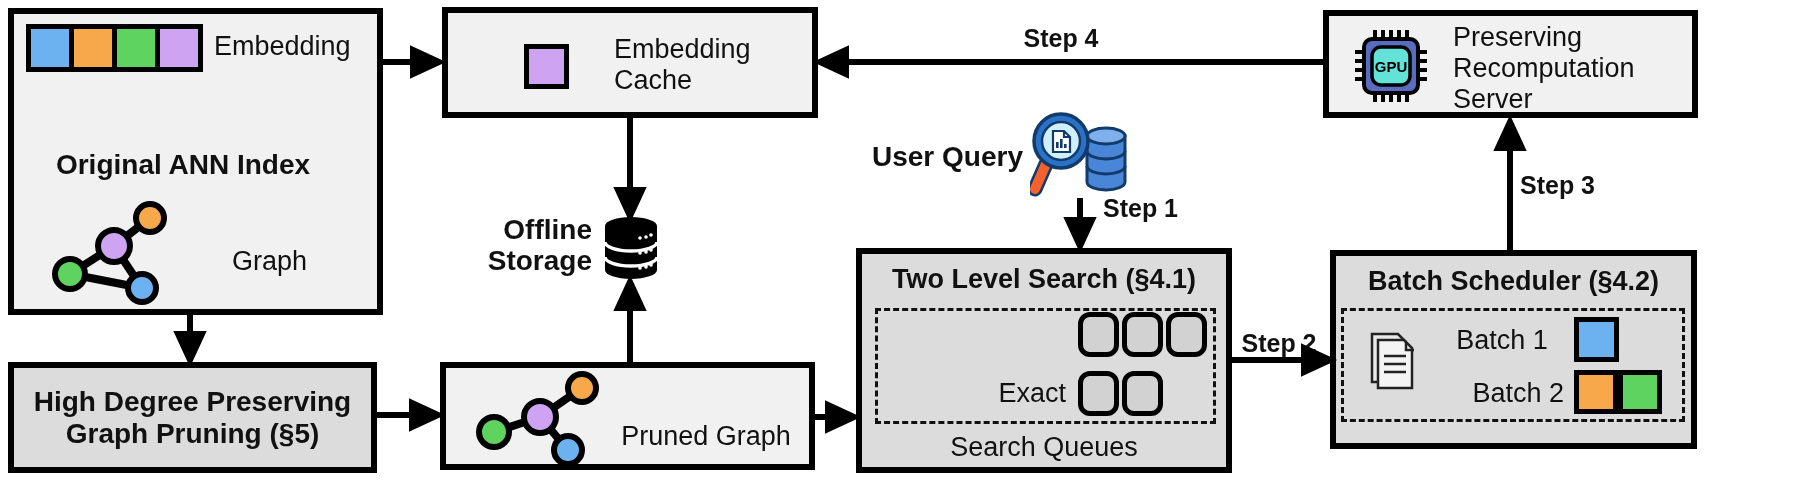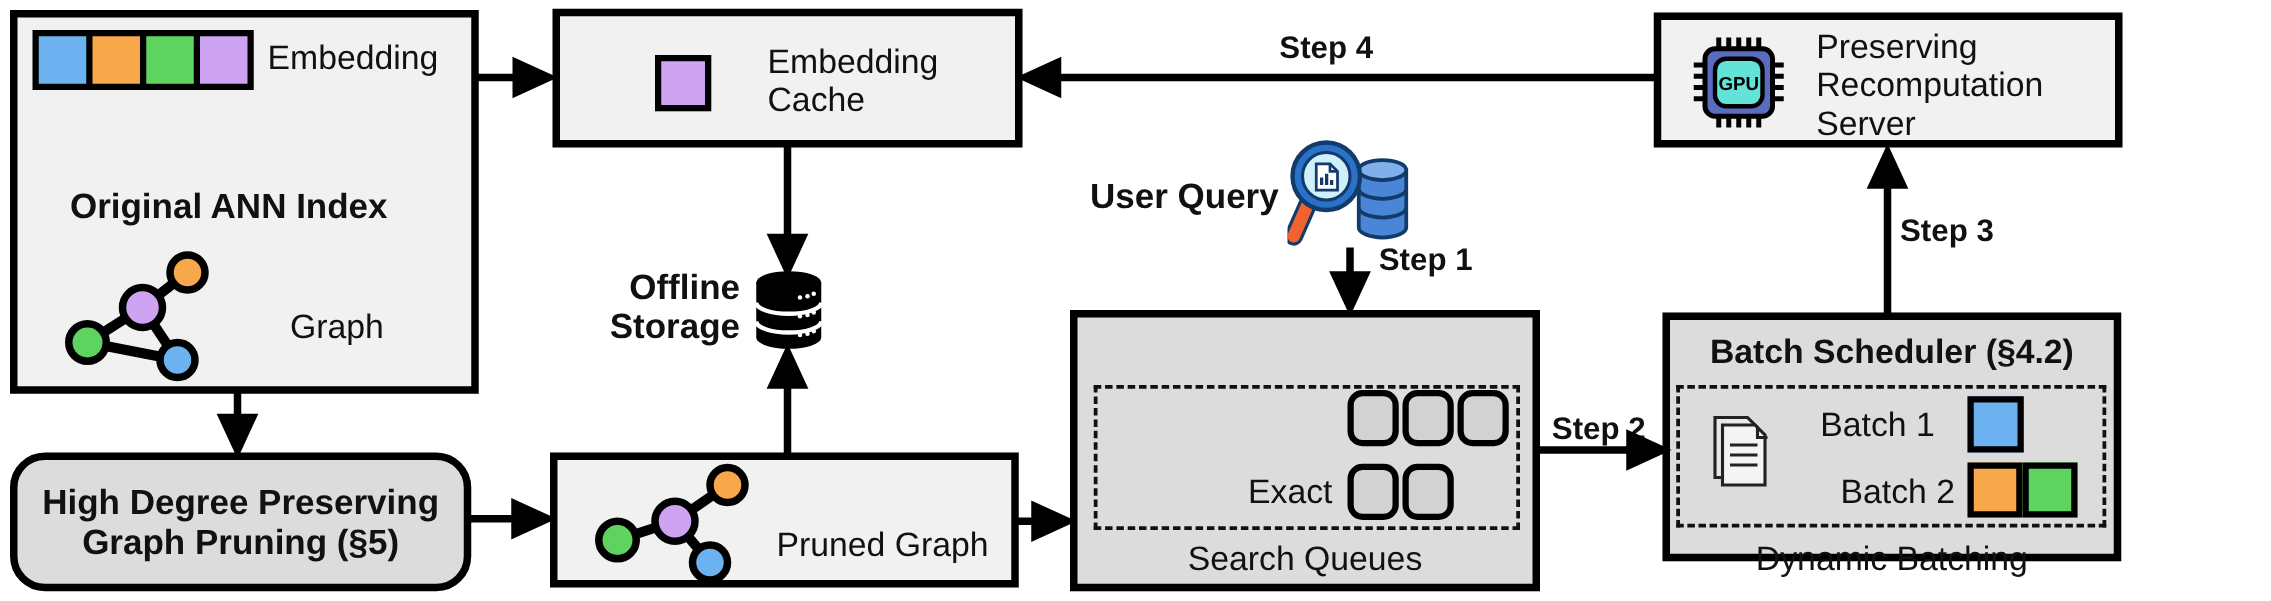--- a/index.html
+++ b/index.html
@@ -49,21 +49,21 @@
         <line x1="20" y1="78" x2="92" y2="92"></line>
       </g>
       <circle cx="100" cy="22" r="14" stroke="#000" stroke-width="6" fill="#F7A84B"></circle>
       <circle cx="20" cy="78" r="15" stroke="#000" stroke-width="6" fill="#5FD35F"></circle>
       <circle cx="92" cy="92" r="14" stroke="#000" stroke-width="6" fill="#6CB2F0"></circle>
       <circle cx="64" cy="50" r="16" stroke="#000" stroke-width="6" fill="#CDA3F2"></circle>
     </svg>
     <div class="abs t27" style="left:218px; top:232px;">Graph</div>
   </div>
 
-  <div class="box bg-gray" style="left:8px; top:362px; width:369px; height:111px; display:flex; align-items:center; justify-content:center;border-radius:28px;">
+  <div class="box bg-gray" style="left:8px; top:362px; width:369px; height:111px; display:flex; align-items:center; justify-content:center;">
     <div class="t28 bold center" style="width:345px;">High Degree Preserving Graph Pruning (§5)</div>
   </div>
 
   <div class="box bg-light" style="left:442px; top:7px; width:376px; height:111px;">
     <div class="csq" style="left: 76px; top: 31px; width: 45px; height: 45px; background-color: rgb(205, 163, 242);"></div>
     <div class="abs t27" style="left:166px; top:21px; width:165px;">Embedding Cache</div>
   </div>
 
   <div class="abs t28 bold right" style="left:460px; top:214px; width:132px;">Offline Storage</div>
   <svg class="abs" style="left:602px; top:216px;" width="58" height="64" viewBox="0 0 58 64">
@@ -99,20 +99,21 @@
     <circle cx="31" cy="33" r="19" fill="#CFEFFB" stroke="#123A6B" stroke-width="2.5"></circle>
 
     <path d="M23 23 h11 l6 6 v15 h-17 z" fill="#fff" stroke="#123A6B" stroke-width="2.2"></path>
     <path d="M34 23 v6 h6" fill="none" stroke="#123A6B" stroke-width="2.2"></path>
     <rect x="26" y="34" width="2.6" height="6" fill="#123A6B"></rect>
     <rect x="30" y="31" width="2.6" height="9" fill="#123A6B"></rect>
     <rect x="34" y="36" width="2.6" height="4" fill="#123A6B"></rect>
   </svg>
 
   <div class="box bg-gray" style="left:856px; top:248px; width:376px; height:225px;">
+    <div class="abs t27 bold center" style="left:0; top:10px; width:364px;">Two Level Search (§4.1)</div>
     <div class="dashed" style="left:13px; top:54px; width:341px; height:116px;"></div>
     <div class="qrow" style="left:216px; top:58px;">
       <div class="qsq"></div>
       <div class="qsq"></div>
       <div class="qsq"></div>
     </div>
     <div class="abs t27 right" style="left:24px; top:124px; width:180px;">Exact</div>
     <div class="qrow" style="left:216px; top:117px;">
       <div class="qsq"></div>
       <div class="qsq"></div>
@@ -131,21 +132,20 @@
         <line x1="16" y1="24" x2="38" y2="24"></line>
         <line x1="16" y1="32" x2="38" y2="32"></line>
         <line x1="16" y1="40" x2="38" y2="40"></line>
       </g>
     </svg>
     <div class="abs t27 right" style="left:104px; top:69px; width:124px;text-align:center;">Batch 1</div>
     <div class="csq" style="left: 238px; top: 61px; width: 45px; height: 45px; background-color: rgb(108, 178, 240);"></div>
     <div class="abs t27 right" style="left:104px; top:122px; width:124px;">Batch 2</div>
     <div class="csq" style="left: 238px; top: 114px; width: 44px; height: 44px; background-color: rgb(247, 168, 75);"></div>
     <div class="csq" style="left: 282px; top: 114px; width: 44px; height: 44px; background-color: rgb(95, 211, 95);"></div>
-    <div class="abs t27 center" style="left:0; top:176px; width:355px;">Dynamic Batching</div>
   </div>
 
   <div class="box bg-light" style="left:1323px; top:10px; width:375px; height:108px;">
     <svg class="abs" style="left:24px; top:12px;" width="76" height="76" viewBox="0 0 76 76">
       <g stroke="#000" stroke-width="4">
         <line x1="22" y1="2" x2="22" y2="11"></line>
           <line x1="30" y1="2" x2="30" y2="11"></line>
         <line x1="38" y1="2" x2="38" y2="11"></line>
           <line x1="46" y1="2" x2="46" y2="11"></line>
         <line x1="54" y1="2" x2="54" y2="11"></line>

